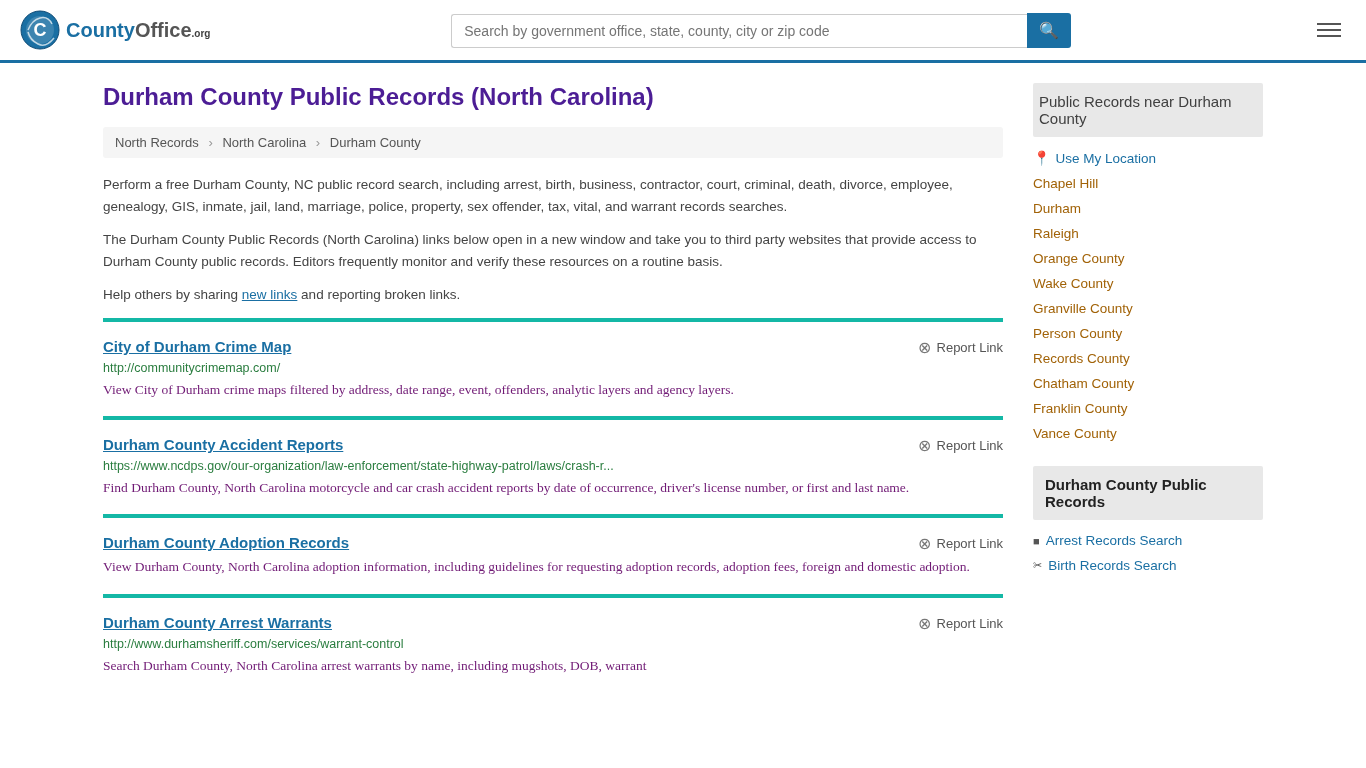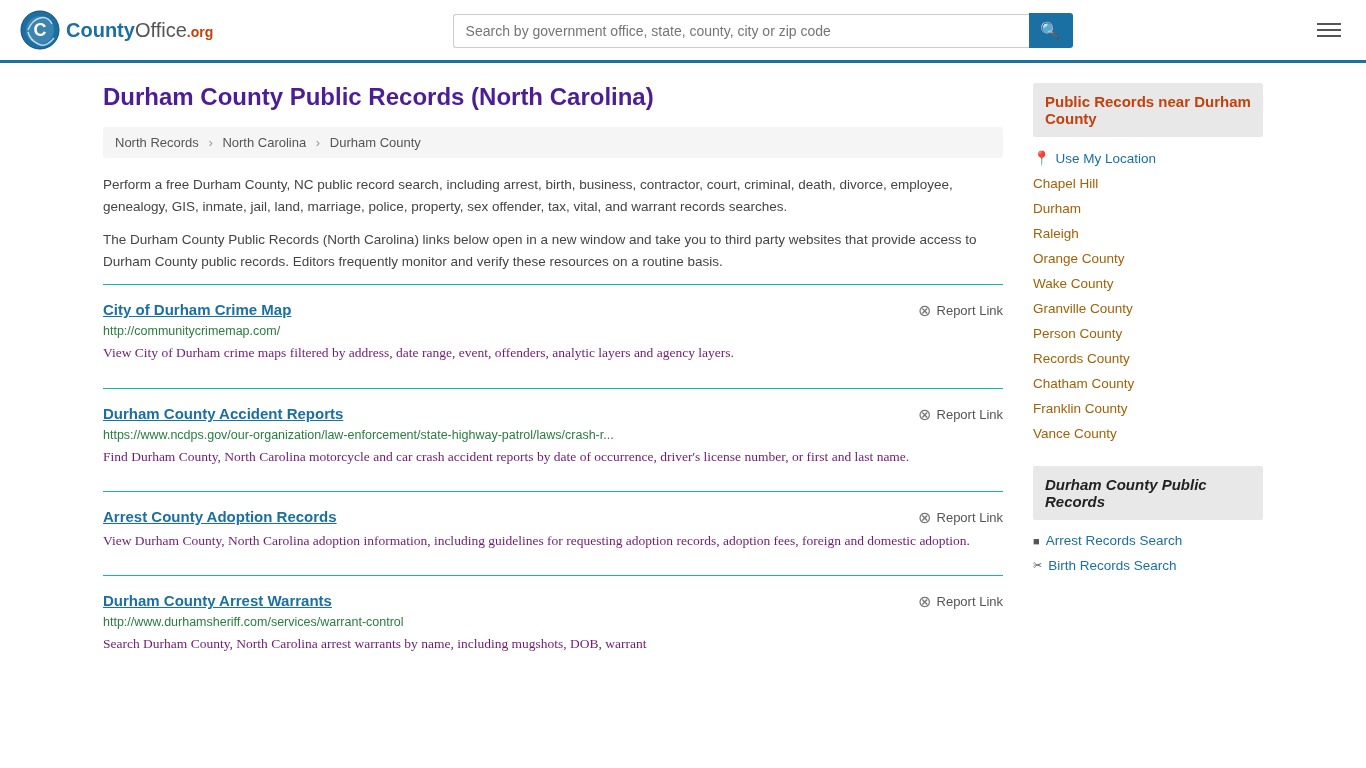--- a/index.html
+++ b/index.html
@@ -113,23 +113,22 @@
       color: #444;
       margin-bottom: 12px;
     }
     .description a {
       color: #1a6fa3;
       text-decoration: underline;
     }
 
     
     .record-item {
-      border-top: 1px solid #14b8a6;
+      border-top: 4px solid #14b8a6;
       padding: 16px 0;
-      margin-top: 8px;
     }
     .record-header {
       display: flex;
       justify-content: space-between;
       align-items: flex-start;
       margin-bottom: 4px;
     }
     .record-title {
       font-size: 15px;
       font-weight: bold;
@@ -160,24 +159,24 @@
       line-height: 1.5;
       font-family: Liberation Serif, serif;
     }
 
     
     .sidebar-section {
       margin-bottom: 20px;
     }
     .sidebar-header {
       background: #e8e8e8;
-      padding: 10px 12px;
+      padding: 10px 6px;
       font-size: 15px;
-      font-weight: bold;
-      color: #c2410c;
+      font-weight: normal;
+      color: #404040;
       margin-bottom: 8px;
       border-radius: 2px;
     }
     .sidebar-link {
       display: block;
       padding: 5px 0;
       color: #a16207;
       text-decoration: none;
       font-size: 13.5px;
     }
@@ -197,21 +196,20 @@
     }
 
     .sidebar-records-header {
       background: #e8e8e8;
       padding: 10px 12px;
       font-size: 15px;
       font-weight: bold;
       color: #222;
       margin-bottom: 8px;
       border-radius: 2px;
-      font-style: italic;
     }
     .sidebar-record-link {
       display: flex;
       align-items: center;
       gap: 6px;
       padding: 5px 0;
       color: #1a6fa3;
       font-size: 13.5px;
       text-decoration: none;
     }
@@ -226,21 +224,21 @@
 <header class="header">
   <div class="logo-area">
 
     <svg class="logo-icon" viewBox="0 0 40 40" xmlns="http://www.w3.org/2000/svg">
       <circle cx="20" cy="20" r="19" fill="#1a6fa3" stroke="#0e4a75" stroke-width="1"></circle>
       <circle cx="20" cy="20" r="14" fill="#fff" opacity="0.15"></circle>
       <text x="20" y="26" text-anchor="middle" fill="#fff" font-size="18" font-weight="bold" font-family="Arial">C</text>
       <path d="M8 20 Q12 10 20 8 Q28 6 32 14" stroke="#fff" stroke-width="1.5" fill="none" opacity="0.7"></path>
       <path d="M8 22 Q10 30 18 34 Q26 38 34 28" stroke="#fff" stroke-width="1.5" fill="none" opacity="0.7"></path>
     </svg>
-    <span style="font-size:20px; font-weight:bold; color:#1a6fa3;">County<span style="color:#555;font-weight:normal;">Office</span><span style="color:#c2410c;font-size:14px;">.org</span></span>
+    <span style="font-size:20px; font-weight:bold; color:#1a6fa3;">County<span style="color:#555;font-weight:bold;">Office</span><span style="color:#404040;font-size:10px;">.org</span></span>
   </div>
 
   <div class="search-area">
     <input class="search-input" type="text" placeholder="Search by government office, state, county, city or zip code" style="">
     <button class="search-btn">
       <span>🔍</span>
     </button>
   </div>
 
   <button class="menu-btn">
@@ -259,20 +257,23 @@
     <div class="breadcrumb">
       <a href="#">North Records</a>
       <span class="sep">›</span>
       <a href="#">North Carolina</a>
       <span class="sep">›</span>
       <a href="#">Durham County</a>
     </div>
 
     <p class="description">Perform a free Durham County, NC public record search, including arrest, birth, business, contractor, court, criminal, death, divorce, employee, genealogy, GIS, inmate, jail, land, marriage, police, property, sex offender, tax, vital, and warrant records searches.</p>
     <p class="description">The Durham County Public Records (North Carolina) links below open in a new window and take you to third party websites that provide access to Durham County public records. Editors frequently monitor and verify these resources on a routine basis.</p>
+    <p class="description">
+      <span>Help others by sharing </span><a href="#">new links</a><span> and reporting broken links.</span>
+    </p>
 
     <div id="records-container">
         <div class="record-item">
     <div class="record-header">
       <a class="record-title" href="#">City of Durham Crime Map</a>
       <button class="report-link-btn">
         <span style="font-size:16px; color:#777;">⊗</span>
         <span>Report Link</span>
       </button>
     </div>
@@ -285,21 +286,21 @@
       <button class="report-link-btn">
         <span style="font-size:16px; color:#777;">⊗</span>
         <span>Report Link</span>
       </button>
     </div>
     <div class="record-url">https://www.ncdps.gov/our-organization/law-enforcement/state-highway-patrol/laws/crash-r...</div>
     <div class="record-desc">Find Durham County, North Carolina motorcycle and car crash accident reports by date of occurrence, driver's license number, or first and last name.</div>
   </div>
         <div class="record-item">
     <div class="record-header">
-      <a class="record-title" href="#">Arrest County Adoption Records</a>
+      <a class="record-title" href="#">Durham County Adoption Records</a>
       <button class="report-link-btn">
         <span style="font-size:16px; color:#777;">⊗</span>
         <span>Report Link</span>
       </button>
     </div>
     <div class="record-desc">View Durham County, North Carolina adoption information, including guidelines for requesting adoption records, adoption fees, foreign and domestic adoption.</div>
   </div>
         <div class="record-item">
     <div class="record-header">
       <a class="record-title" href="#">Durham County Arrest Warrants</a>

